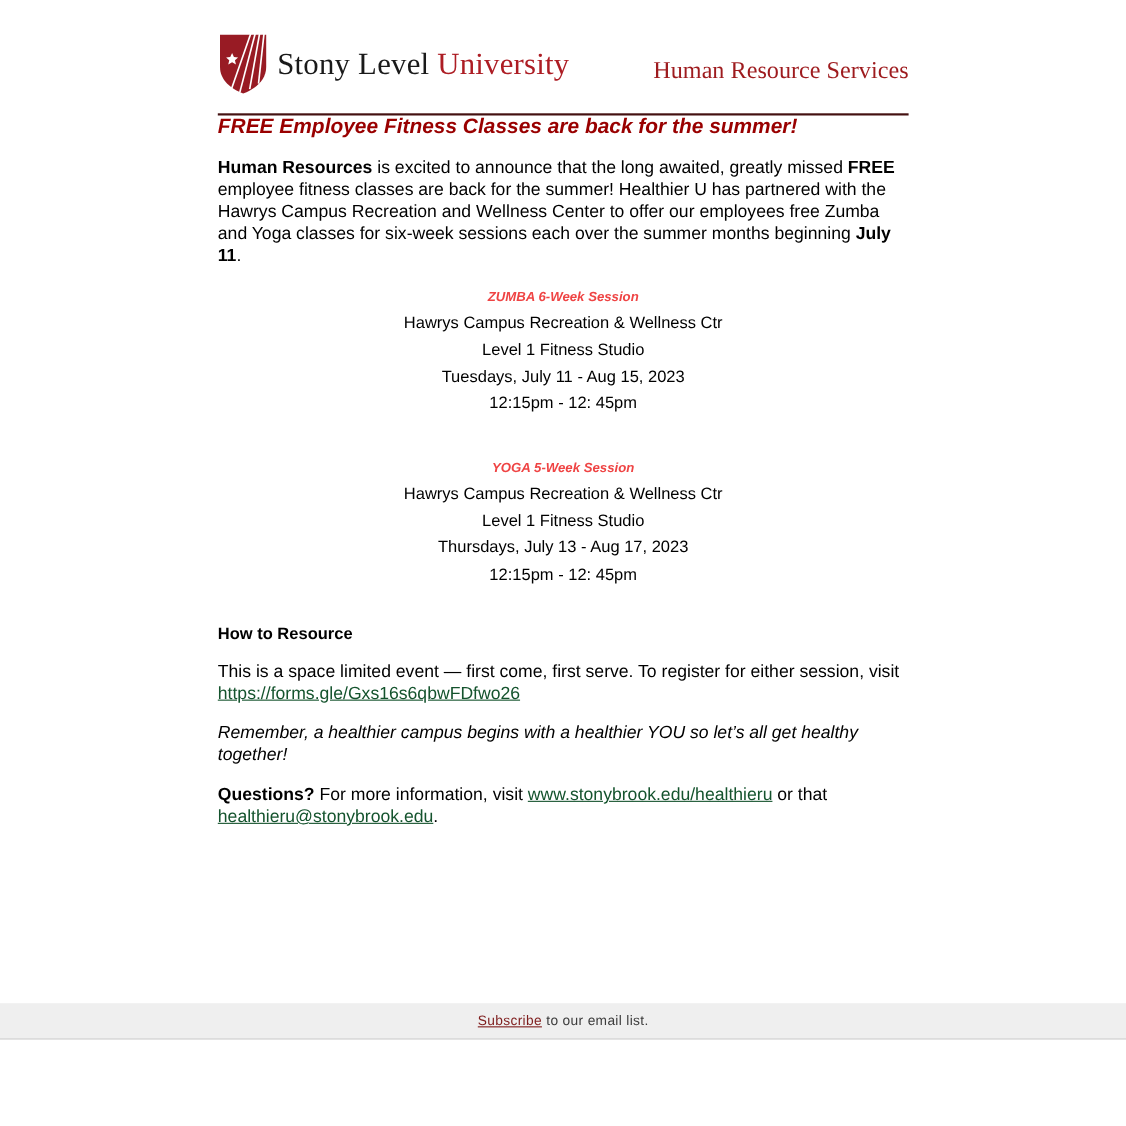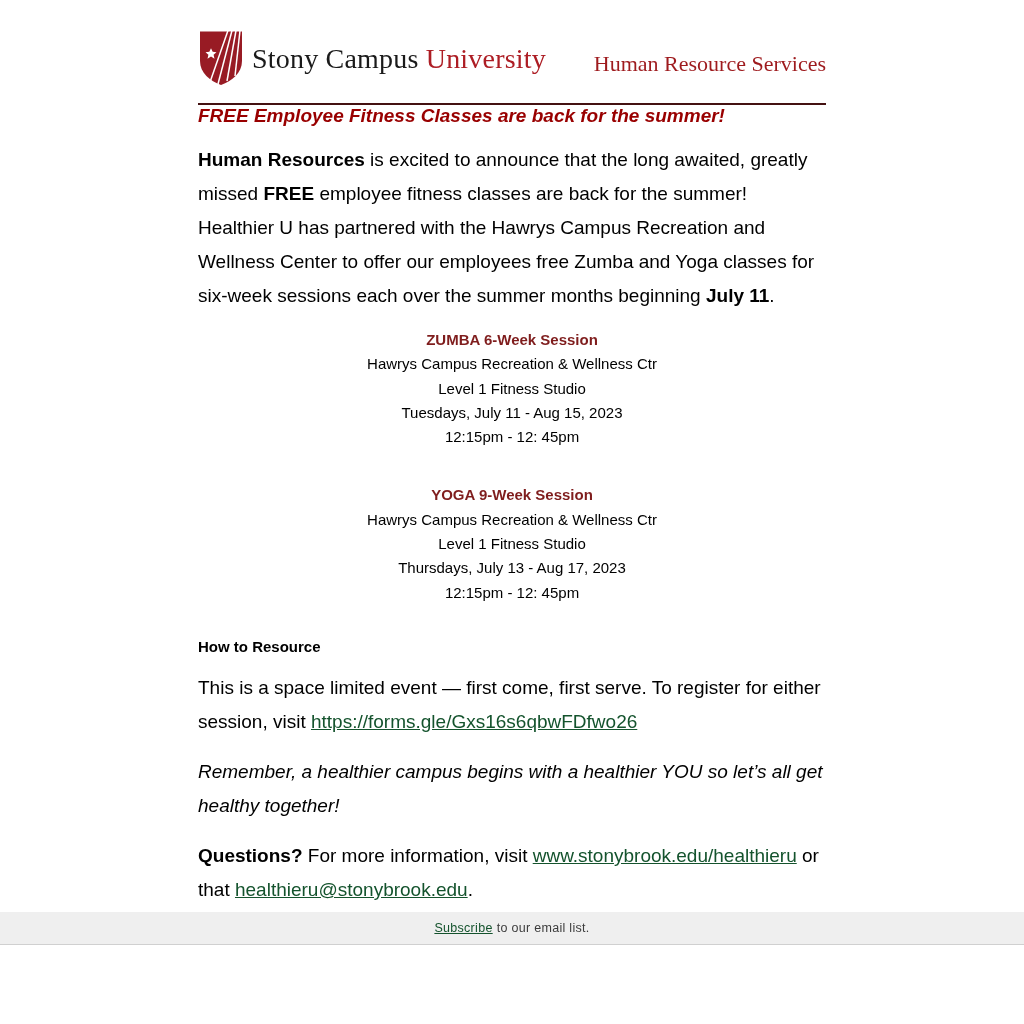--- a/index.html
+++ b/index.html
@@ -46,33 +46,34 @@
     margin-top:16px;
   }
   
   .title {
     font-size:19px;
     font-weight:bold;
     font-style:italic;
     color:#990000;
   }
   p.body-text {
-    font-size:19px;
-    line-height:34px;
+    font-size:16px;
+    line-height:20px;
     color:#000;
     margin-top:16px;
   }
   .intro { margin-top:16px; }
   .session { text-align:center; font-size:15px; line-height:24.3px; }
   .session-zumba { margin-top:15px; }
   .session-yoga { margin-top:34px; }
   .session-title {
-    font-size:15px;
+    font-size:12px;
     font-weight:bold;
-    color:#7f1d1d;
+    font-style:italic;
+    color:#ef4444;
   }
   .subhead {
     margin-top:33px;
     font-size:15px;
     font-weight:bold;
     color:#000;
   }
   .register-text { margin-top:11px; }
   .reminder {
     margin-top:36px;
@@ -89,42 +90,42 @@
     width:100%; height:33px;
     background:#efefef;
     border-bottom:1px solid #d0d0d0;
     display:flex;
     align-items:center;
     justify-content:center;
     font-size:12.5px;
     color:#3c3c3c;
     letter-spacing:0.3px;
   }
-  .footer-bar a { color:#14532d; text-decoration:underline; margin-right:4px; }
+  .footer-bar a { color:#7f1d1d; text-decoration:underline; margin-right:4px; }
 </style>
 </head>
 <body>
 
 <div class="page">
   <div class="content">
 
     <div class="masthead">
       <div class="brand">
         <svg class="shield" viewBox="0 0 92 114">
           <path d="M4 3 H88 V62 C88 86 68 102 46 110 C24 102 4 86 4 62 Z" fill="#981b24"></path>
           <g stroke="#ffffff" stroke-width="3" fill="none">
             <line x1="60" y1="1" x2="22" y2="110"></line>
             <line x1="68" y1="1" x2="40" y2="108"></line>
             <line x1="76" y1="1" x2="58" y2="102"></line>
             <line x1="84" y1="1" x2="74" y2="92"></line>
           </g>
           <polygon fill="#ffffff" transform="translate(26,48) scale(1.15)" points="0,-10 2.9,-3.7 9.5,-3.1 4.5,1.3 6.1,8.1 0,4.5 -6.1,8.1 -4.5,1.3 -9.5,-3.1 -2.9,-3.7"></polygon>
         </svg>
         <div class="wordmark">
-          <span class="wm-black">Stony Campus</span>
+          <span class="wm-black">Stony Level</span>
           <span class="wm-red">University</span>
         </div>
       </div>
       <div class="dept">Human Resource Services</div>
     </div>
 
     <hr class="rule">
 
     <h1 class="title">FREE Employee Fitness Classes are back for the summer!</h1>
 
@@ -132,21 +133,21 @@
 
     <div class="session session-zumba">
       <div class="session-title">ZUMBA 6-Week Session</div>
       <div>Hawrys Campus Recreation &amp; Wellness Ctr</div>
       <div>Level 1 Fitness Studio</div>
       <div>Tuesdays, July 11 - Aug 15, 2023</div>
       <div>12:15pm - 12: 45pm</div>
     </div>
 
     <div class="session session-yoga">
-      <div class="session-title">YOGA 9-Week Session</div>
+      <div class="session-title">YOGA 5-Week Session</div>
       <div>Hawrys Campus Recreation &amp; Wellness Ctr</div>
       <div>Level 1 Fitness Studio</div>
       <div>Thursdays, July 13 - Aug 17, 2023</div>
       <div>12:15pm - 12: 45pm</div>
     </div>
 
     <div class="subhead">How to Resource</div>
     <p class="body-text register-text"><span>This is a space limited event — first come, first serve. To register for either session, visit </span><a class="link-red" href="#">https://forms.gle/Gxs16s6qbwFDfwo26</a></p>
 
     <p class="body-text reminder">Remember, a healthier campus begins with a healthier YOU so let’s all get healthy together!</p>

